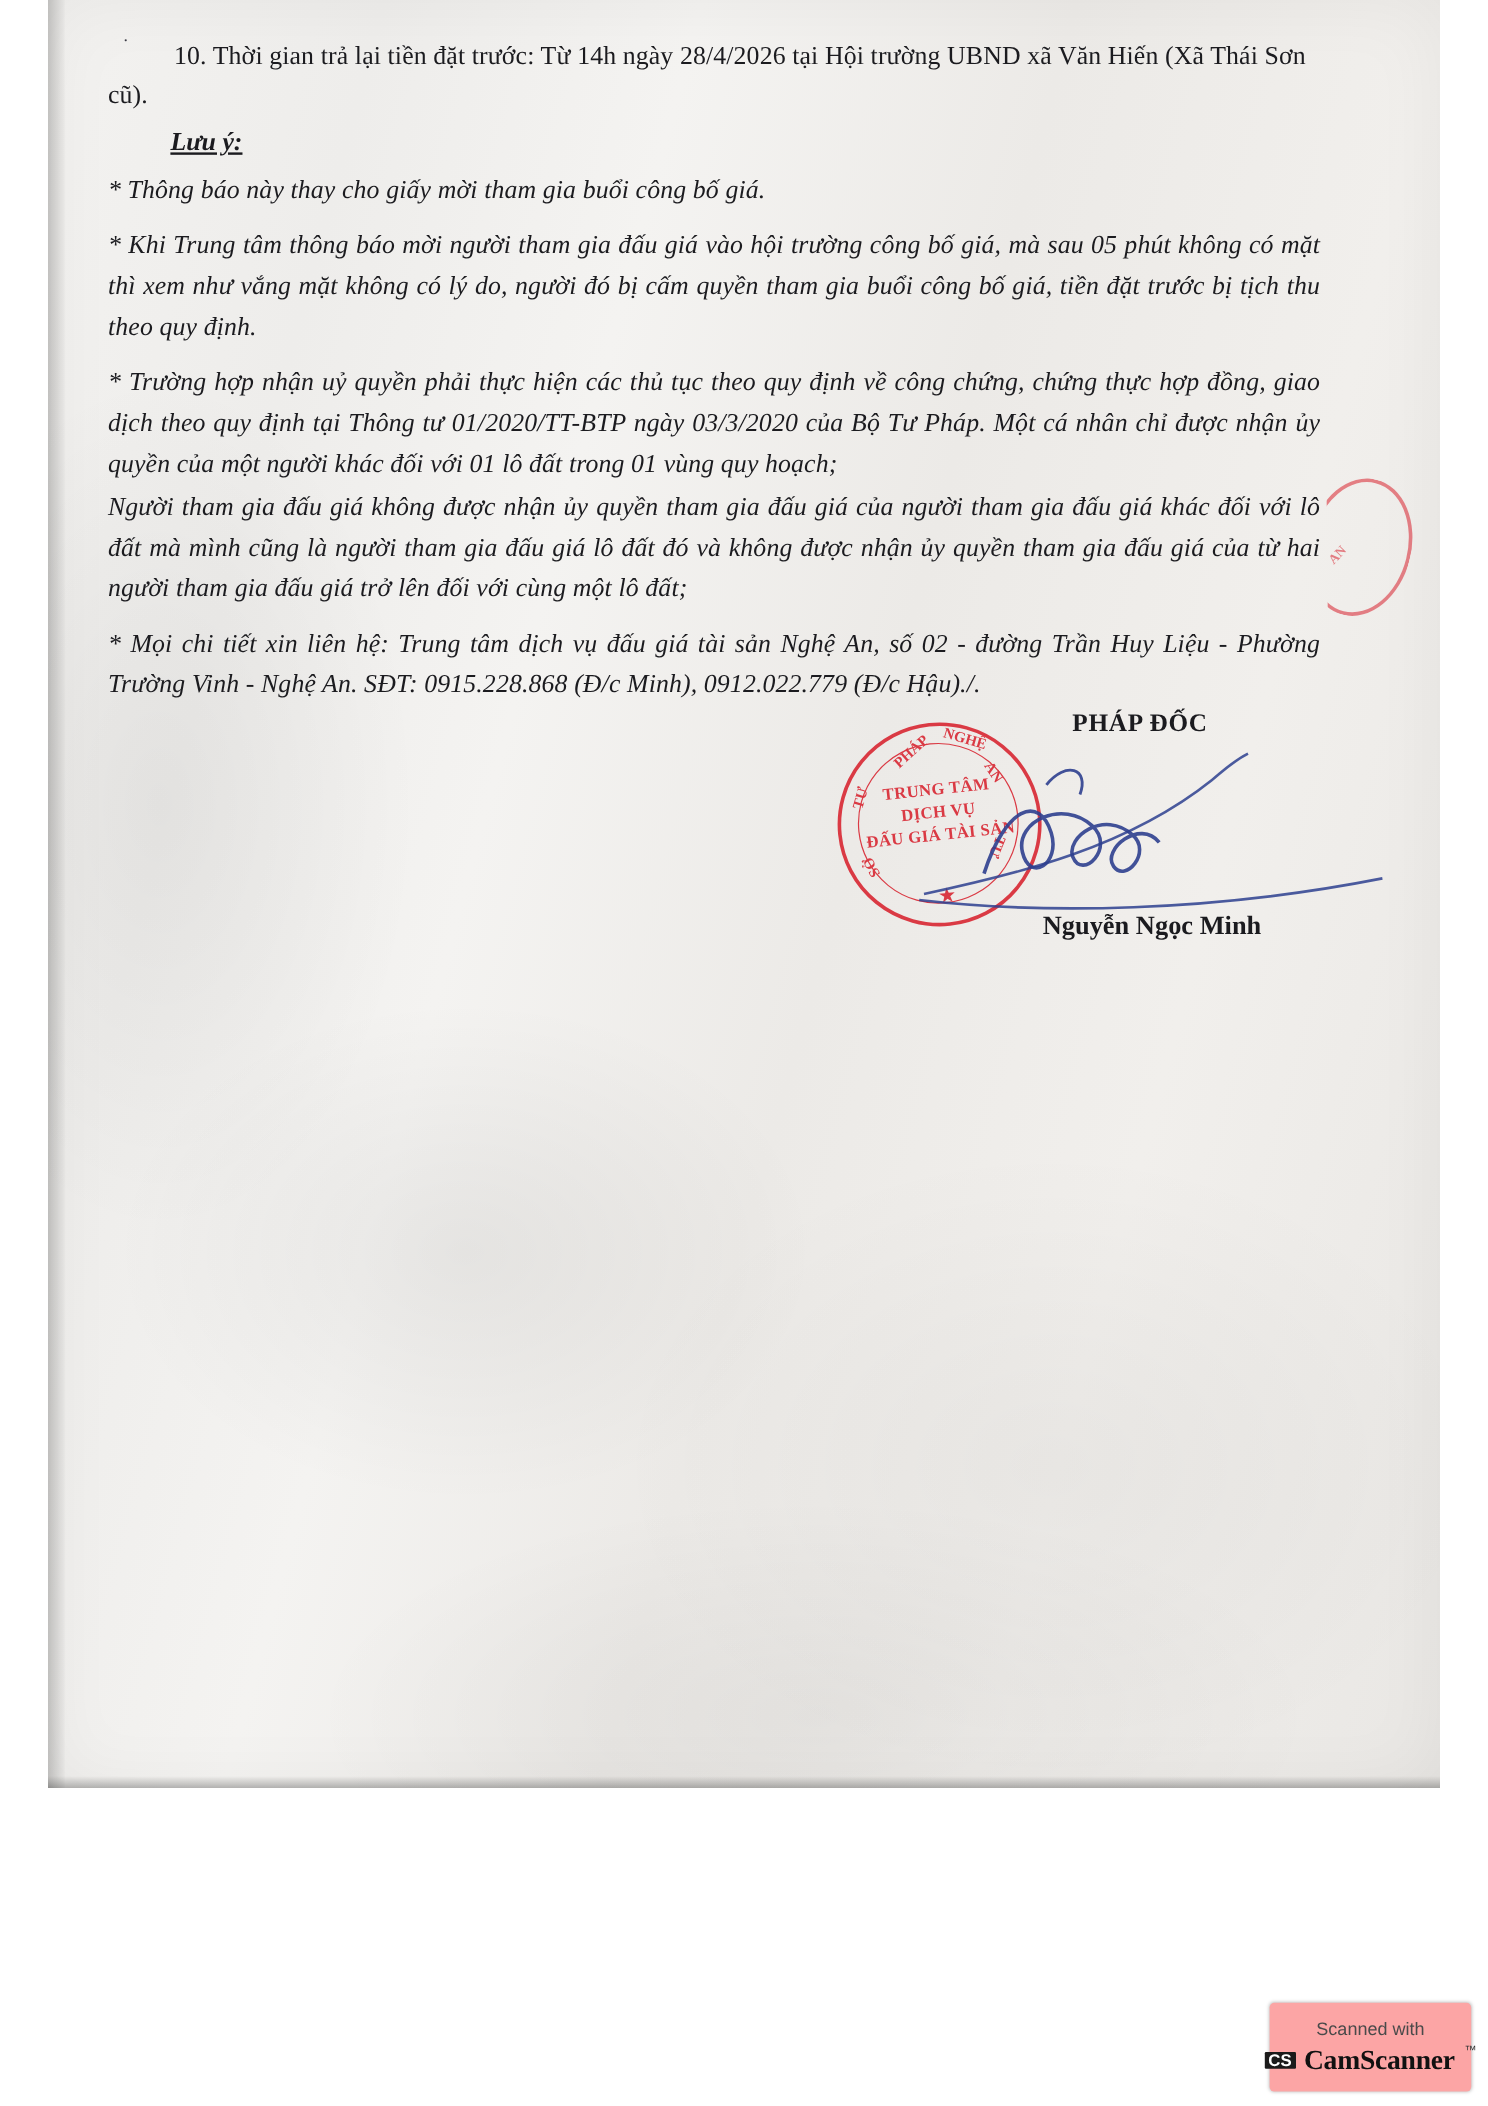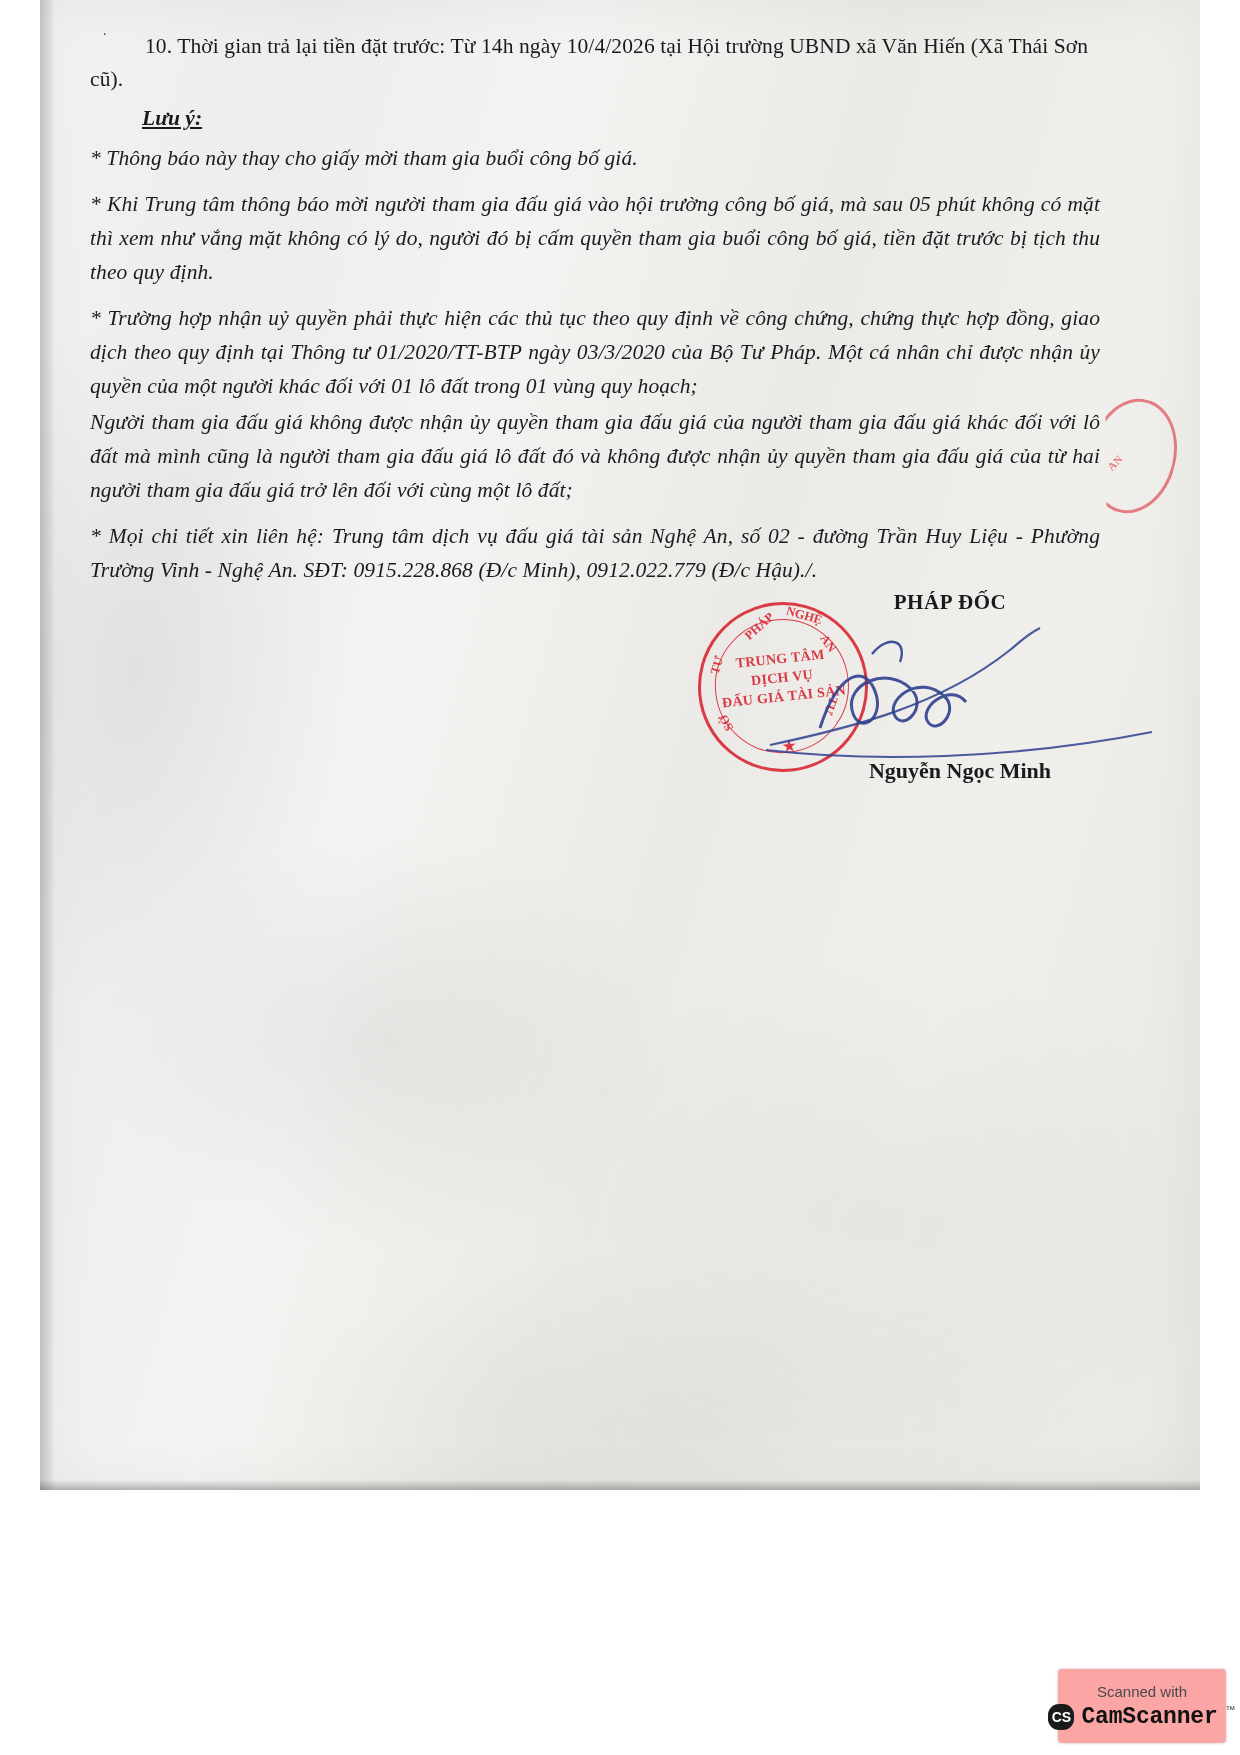--- a/index.html
+++ b/index.html
@@ -211,33 +211,33 @@
     color: #4a4a4a;
     margin-bottom: 4px;
   }
   .cs-row {
     display: flex;
     align-items: center;
     gap: 7px;
   }
   .cs-badge {
     width: 26px;
-    height: 26px;
-    border-radius: 11px;
+    height: 14px;
+    border-radius: 1px;
     background: #1b1b1b;
     color: #ffffff;
     font-family: "Liberation Sans", sans-serif;
     font-size: 14px;
     font-weight: bold;
     display: flex;
     align-items: center;
     justify-content: center;
   }
   .cs-name {
-    font-family: Liberation Mono, monospace;
+    font-family: Liberation Serif, serif;
     font-size: 23px;
     font-weight: bold;
     color: #111111;
     letter-spacing: -0.2px;
   }
   .cs-tm {
     font-family: "Liberation Sans", sans-serif;
     font-size: 10px;
     color: #333;
     align-self: flex-start;
@@ -255,21 +255,21 @@
 <body>
 
 <div class="page">
   <div class="page-edge-left"></div>
   <div class="page-edge-bottom"></div>
 
   <div class="tiny-mark">˙</div>
 
   <div class="content">
 
-    <p class="line-1">10. Thời gian trả lại tiền đặt trước: Từ 14h ngày 10/4/2026 tại Hội trường UBND xã Văn Hiến (Xã Thái Sơn cũ).</p>
+    <p class="line-1">10. Thời gian trả lại tiền đặt trước: Từ 14h ngày 28/4/2026 tại Hội trường UBND xã Văn Hiến (Xã Thái Sơn cũ).</p>
 
     <div class="luu-y">Lưu ý:</div>
 
     <p class="para">* Thông báo này thay cho giấy mời tham gia buổi công bố giá.</p>
     <p class="para">* Khi Trung tâm thông báo mời người tham gia đấu giá vào hội trường công bố giá, mà sau 05 phút không có mặt thì xem như vắng mặt không có lý do, người đó bị cấm quyền tham gia buổi công bố giá, tiền đặt trước bị tịch thu theo quy định.</p>
     <p class="para tight">* Trường hợp nhận uỷ quyền phải thực hiện các thủ tục theo quy định về công chứng, chứng thực hợp đồng, giao dịch theo quy định tại Thông tư 01/2020/TT-BTP ngày 03/3/2020 của Bộ Tư Pháp. Một cá nhân chỉ được nhận ủy quyền của một người khác đối với 01 lô đất trong 01 vùng quy hoạch;</p>
     <p class="para">Người tham gia đấu giá không được nhận ủy quyền tham gia đấu giá của người tham gia đấu giá khác đối với lô đất mà mình cũng là người tham gia đấu giá lô đất đó và không được nhận ủy quyền tham gia đấu giá của từ hai người tham gia đấu giá trở lên đối với cùng một lô đất;</p>
     <p class="para">* Mọi chi tiết xin liên hệ: Trung tâm dịch vụ đấu giá tài sản Nghệ An, số 02 - đường Trần Huy Liệu - Phường Trường Vinh - Nghệ An. SĐT: 0915.228.868 (Đ/c Minh), 0912.022.779 (Đ/c Hậu)./.</p>
 
     <div class="sign-block">

